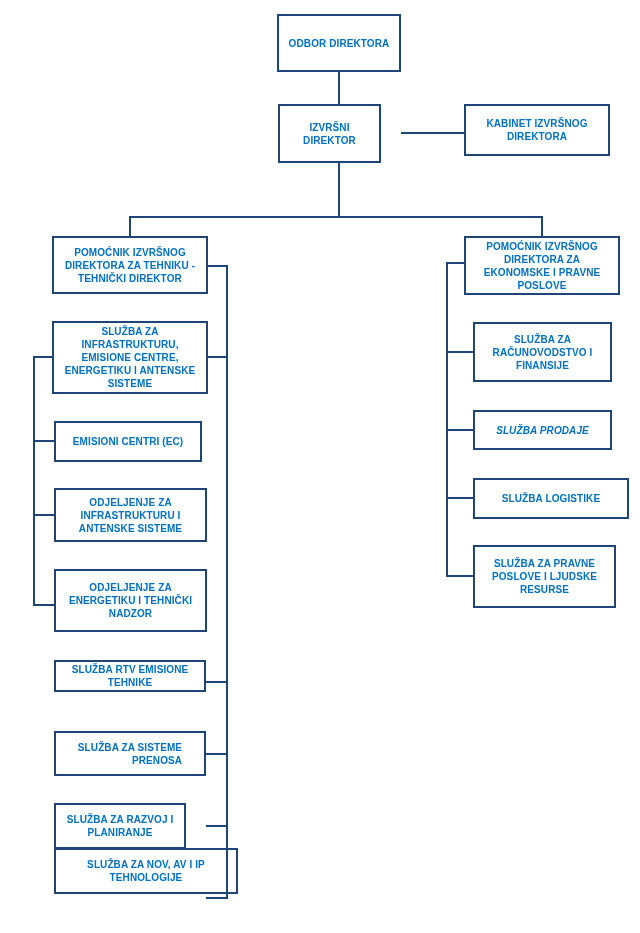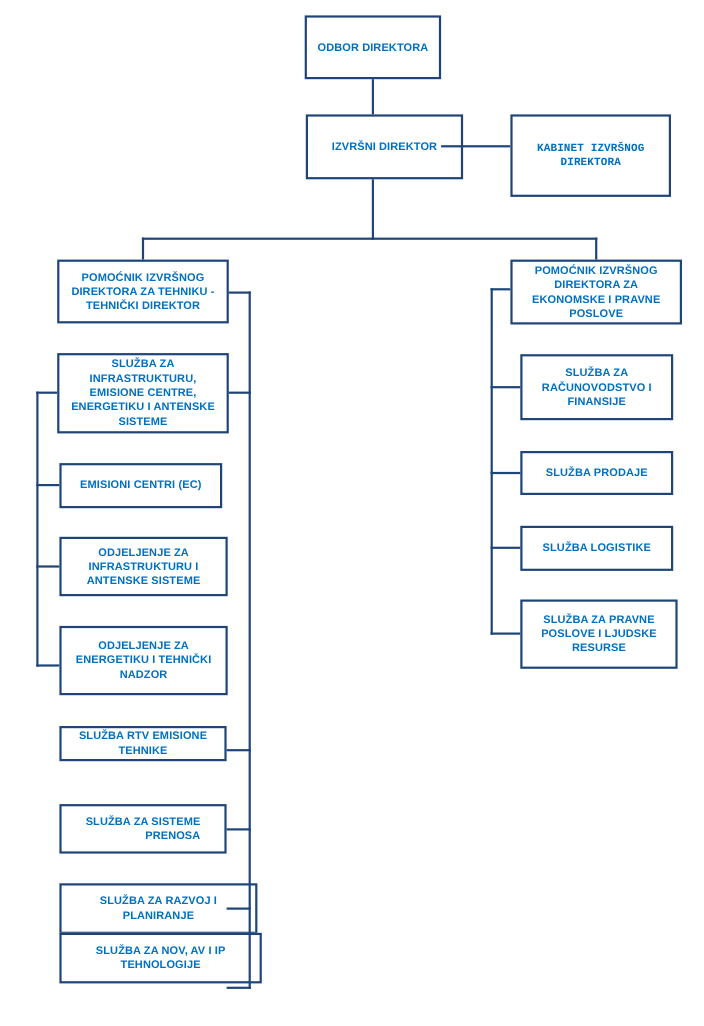--- a/index.html
+++ b/index.html
@@ -34,25 +34,25 @@
 </style>
 </head>
 <body>
 
 <div class="canvas">
 
   <div class="node" style="left:277px;top:14px;width:124px;height:58px;">
     <span class="lbl">ODBOR DIREKTORA</span>
   </div>
 
-  <div class="node" style="left:278px;top:104px;width:143px;height:59px;">
+  <div class="node" style="left:278px;top:104px;width:103px;height:59px;">
     <span class="lbl">IZVRŠNI DIREKTOR</span>
   </div>
 
-  <div class="node" style="left:464px;top:104px;width:146px;height:75px;font-family:Liberation Mono, monospace;">
+  <div class="node" style="left:464px;top:104px;width:146px;height:52px;">
     <span class="lbl">KABINET IZVRŠNOG
 DIREKTORA</span>
   </div>
 
   <div class="node" style="left:52px;top:236px;width:156px;height:58px;">
     <span class="lbl">POMOĆNIK IZVRŠNOG
 DIREKTORA ZA TEHNIKU -
 TEHNIČKI DIREKTOR</span>
   </div>
 
@@ -83,21 +83,21 @@
   <div class="node" style="left:54px;top:660px;width:152px;height:32px;">
     <span class="lbl">SLUŽBA RTV EMISIONE
 TEHNIKE</span>
   </div>
 
   <div class="node" style="left:54px;top:731px;width:152px;height:45px;text-align:right;">
     <span class="lbl">SLUŽBA ZA SISTEME
 PRENOSA</span>
   </div>
 
-  <div class="node" style="left:54px;top:803px;width:180px;height:46px;">
+  <div class="node" style="left:54px;top:803px;width:132px;height:46px;">
     <span class="lbl">SLUŽBA ZA RAZVOJ I
 PLANIRANJE</span>
   </div>
 
   <div class="node" style="left:54px;top:848px;width:184px;height:46px;">
     <span class="lbl">SLUŽBA ZA NOV, AV I IP
 TEHNOLOGIJE</span>
   </div>
 
   <div class="node" style="left:464px;top:236px;width:156px;height:59px;">
@@ -106,25 +106,25 @@
 EKONOMSKE I PRAVNE
 POSLOVE</span>
   </div>
 
   <div class="node" style="left:473px;top:322px;width:139px;height:60px;">
     <span class="lbl">SLUŽBA ZA
 RAČUNOVODSTVO I
 FINANSIJE</span>
   </div>
 
-  <div class="node" style="left:473px;top:410px;width:139px;height:40px;">
+  <div class="node" style="left:473px;top:410px;width:139px;height:40px;font-style:italic;">
     <span class="lbl">SLUŽBA PRODAJE</span>
   </div>
 
-  <div class="node" style="left:473px;top:478px;width:139px;height:41px;">
+  <div class="node" style="left:473px;top:478px;width:156px;height:41px;">
     <span class="lbl">SLUŽBA LOGISTIKE</span>
   </div>
 
   <div class="node" style="left:473px;top:545px;width:143px;height:63px;">
     <span class="lbl">SLUŽBA ZA PRAVNE
 POSLOVE I LJUDSKE
 RESURSE</span>
   </div>
 
   <div class="ln" style="left:338px;top:72px;width:2px;height:32px;"></div>

